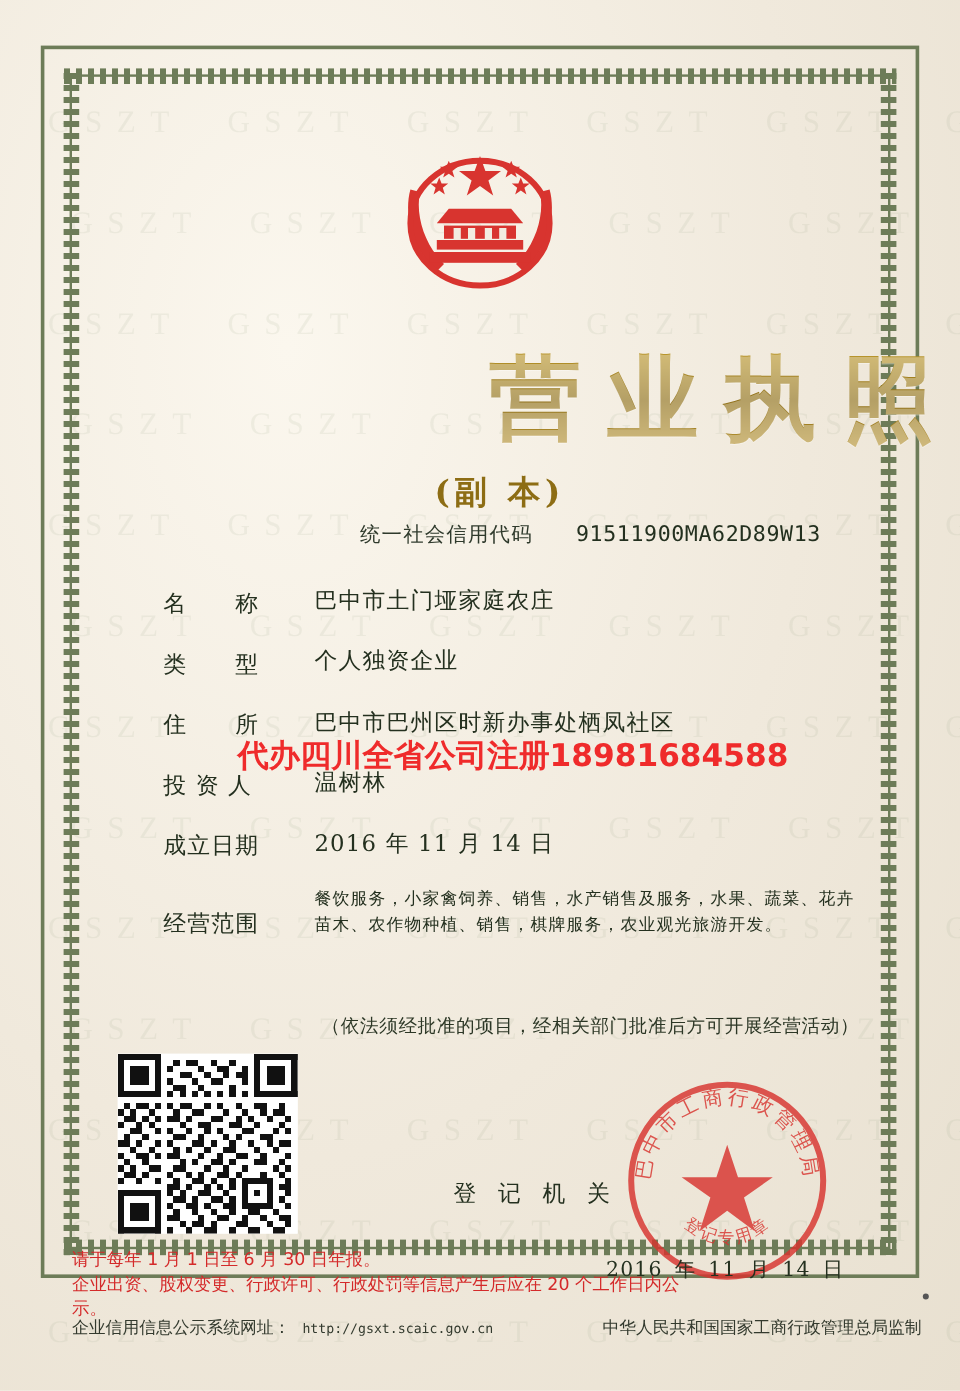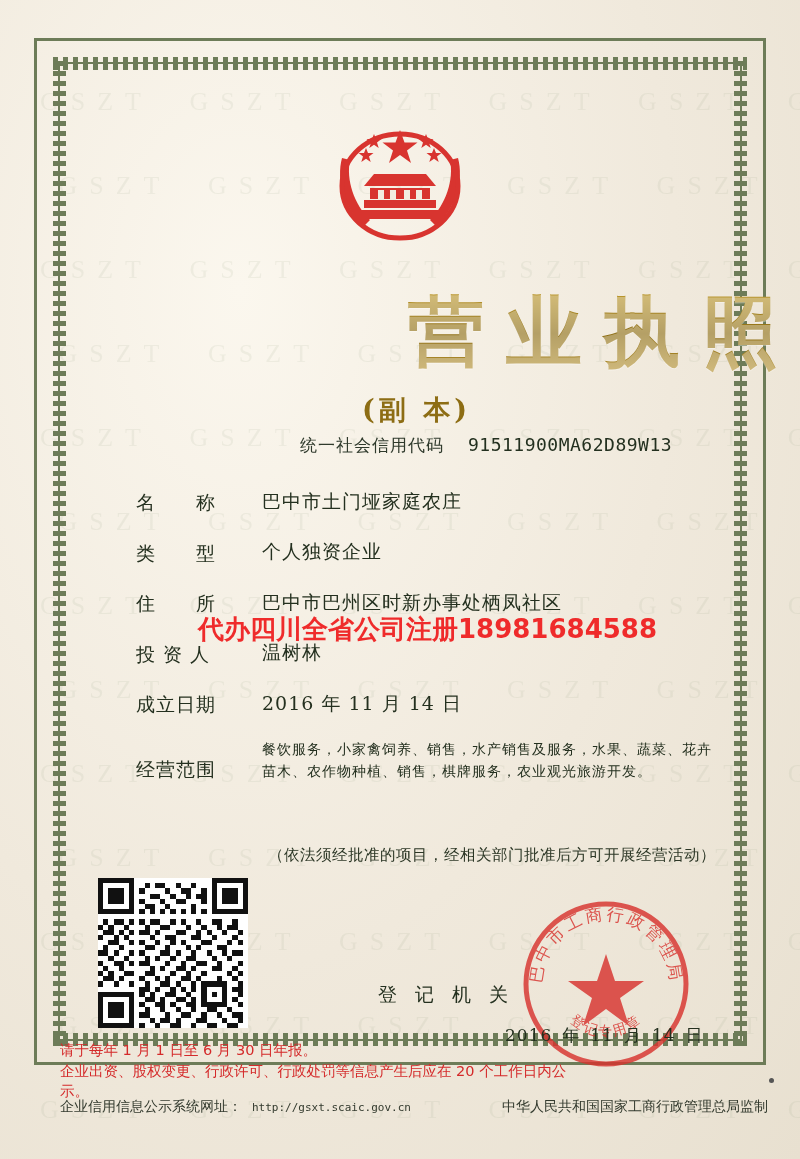--- a/index.html
+++ b/index.html
@@ -135,21 +135,21 @@
   }
   .code-label {
     font-family: "DejaVu Serif", "Liberation Serif", serif;
     font-size: 17px;
     color: #2f3a2c;
     letter-spacing: 1px;
     white-space: nowrap;
     text-align: right;
   }
   .code-value {
-    margin-left: 24px;
+    margin-left: 36px;
     font-family: "DejaVu Sans Mono", "Liberation Mono", monospace;
     font-size: 18px;
     color: #23301f;
     letter-spacing: 0.5px;
     white-space: nowrap;
   }
 
   
   .fields {
     position: absolute;
@@ -236,21 +236,21 @@
     top: 1024px;
     left: 505px;
     font-family: "DejaVu Serif", "Liberation Serif", serif;
     font-size: 17px;
     color: #24301f;
     letter-spacing: 1px;
     display: flex;
     gap: 10px;
     align-items: baseline;
   }
-  .date-line span { white-space: nowrap; }
+  .date-line span { white-space: nowrap; margin-top: 22px; }
 
   
   .seal {
     position: absolute;
     left: 520px;
     top: 898px;
     width: 172px;
     height: 172px;
     opacity: 0.82;
   }

